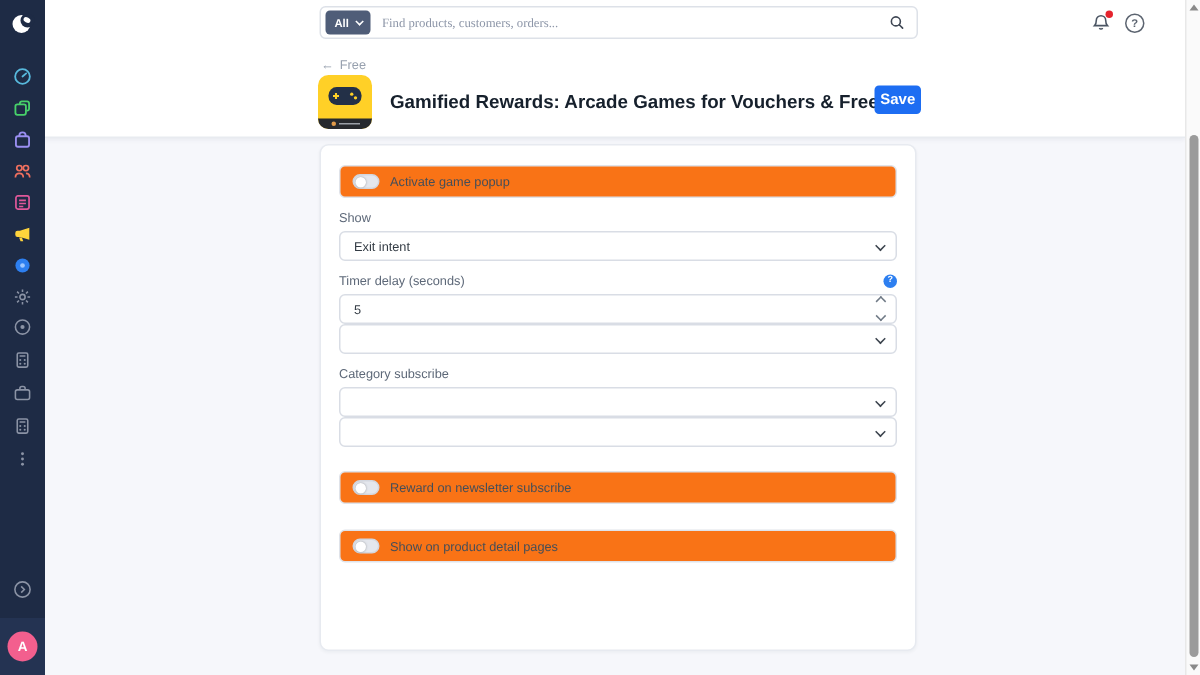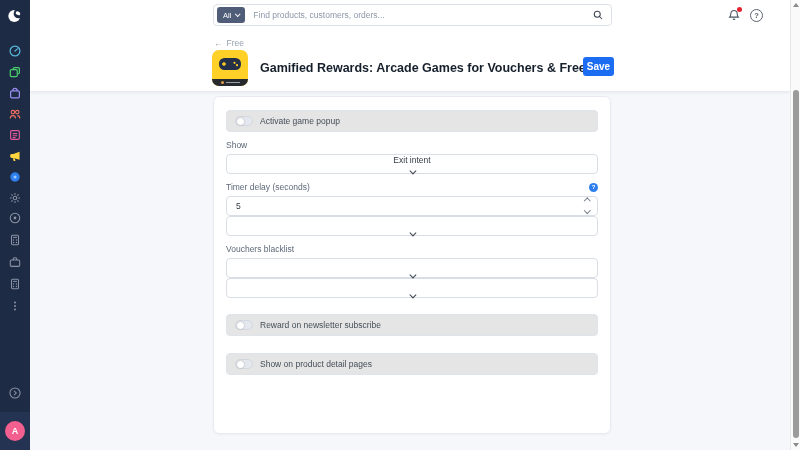--- a/index.html
+++ b/index.html
@@ -21,23 +21,23 @@
   
   .scrollbar { position:absolute; right:0; top:0; width:10px; height:450px; background:#fafafa; border-left:1px solid #e8e8e8; z-index:6; }
   .sb-thumb { position:absolute; left:2px; top:90px; width:6px; height:348px; background:#9b9b9b; border-radius:4px; }
   .sb-arrow { position:absolute; left:2px; width:0; height:0; border-left:3px solid transparent; border-right:3px solid transparent; }
   .sb-up   { top:3px; border-bottom:4px solid #8a8a8a; }
   .sb-down { bottom:3px; border-top:4px solid #8a8a8a; }
 
   
   .topbar { position:absolute; left:30px; top:0; width:760px; height:30px; background:#fff; z-index:2; }
   .searchbar { position:absolute; left:183px; top:4px; width:399px; height:22px; border:1px solid #dde1e8; border-radius:4px; background:#fff; display:flex; align-items:center; }
-  .scope-btn { margin:2px 0 2px 3px; height:16px; background:#4f5d78; border:none; border-radius:3px; color:#fff; font-size:7.5px; font-weight:normal; display:flex; align-items:center; gap:4px; padding:0 6px; cursor:pointer; font-family:inherit; }
+  .scope-btn { margin:2px 0 2px 3px; height:16px; background:#4f5d78; border:none; border-radius:3px; color:#fff; font-size:7.5px; font-weight:bold; display:flex; align-items:center; gap:4px; padding:0 6px; cursor:pointer; font-family:inherit; }
   .scope-chev { width:4px; height:4px; border-right:1.2px solid #fff; border-bottom:1.2px solid #fff; transform:rotate(45deg) translateY(-1px); }
-  .search-input { flex:1; border:none; outline:none; font-size:8.5px; color:#3a424c; padding:0 8px; font-family:Liberation Sans, sans-serif; background:transparent; }
+  .search-input { flex:1; border:none; outline:none; font-size:8.5px; color:#3a424c; padding:0 8px; font-family:Liberation Serif, serif; background:transparent; }
   .search-input::placeholder { color:#8d96a8; }
   .search-icon { margin-right:7px; width:12px; height:12px; cursor:pointer; }
   .topbar-icons { position:absolute; right:27px; top:8px; display:flex; gap:9px; align-items:center; }
   .bell-wrap { position:relative; width:14px; height:14px; cursor:pointer; }
   .bell-dot { position:absolute; top:-1px; right:-1px; width:5px; height:5px; border-radius:50%; background:#e5232d; }
   .help-circle { width:13px; height:13px; border:1.2px solid #5c6470; border-radius:50%; color:#5c6470; font-size:7.5px; font-weight:bold; display:flex; align-items:center; justify-content:center; cursor:pointer; }
 
   
   .page-header { position:absolute; left:30px; top:30px; width:760px; height:62px; background:#fff; border-bottom:1px solid #e8ebf0; box-shadow:0 1px 3px rgba(25,40,60,.06); z-index:1; }
   .back-link { position:absolute; left:184px; top:8px; font-size:8.5px; color:#97a0ae; text-decoration:none; display:flex; gap:4px; align-items:center; cursor:pointer; }
@@ -47,31 +47,31 @@
   .app-band { position:absolute; bottom:0; left:0; width:100%; height:7px; background:#26292e; display:flex; align-items:center; justify-content:center; gap:2px; }
   .band-gear { width:3px; height:3px; border-radius:50%; background:#e09a4a; }
   .band-text { width:14px; height:1.5px; background:#9aa0a8; }
   .page-title { font-size:12.5px; font-weight:bold; color:#16202c; white-space:nowrap; }
   .save-btn { position:absolute; left:553px; top:27px; width:31px; height:19px; background:#1d6df2; color:#fff; border:none; border-radius:3px; font-size:10px; font-weight:bold; cursor:pointer; font-family:inherit; }
 
   
   .content { position:absolute; left:30px; top:92px; width:760px; height:358px; background:#f6f7fb; }
   .card { position:absolute; left:183px; top:4px; width:398px; height:338px; background:#fff; border:1px solid #e7eaf0; border-radius:6px; box-shadow:0 1px 2px rgba(25,40,60,.04); padding:13px 12px 0 12px; }
 
-  .fbox { height:22px; border:1px solid #dfe3ea; border-radius:4px; display:flex; align-items:center; gap:7px; padding:0 8px; background:#e5e5e5; }
+  .fbox { height:22px; border:1px solid #dfe3ea; border-radius:4px; display:flex; align-items:center; gap:7px; padding:0 8px; background:#f97316; }
   .fbox.gap1 { margin-top:17px; }
   .fbox.gap2 { margin-top:16px; }
   .switch { width:18px; height:10px; border-radius:5px; background:#e4e7ed; border:1px solid #d3d7df; position:relative; cursor:pointer; flex:0 0 auto; }
   .knob { position:absolute; left:1px; top:0.5px; width:7px; height:7px; border-radius:50%; background:#fff; box-shadow:0 0 1.5px rgba(0,0,0,.35); }
   .fbox-label { font-size:8.5px; color:#454e58; }
 
   .flabel { display:flex; align-items:center; justify-content:space-between; font-size:8.5px; color:#5d6878; margin:8px 0 3px 0; line-height:11px; }
   .help-badge { width:9px; height:9px; border-radius:50%; background:#2d7ff0; color:#fff; font-size:6px; font-weight:bold; display:flex; align-items:center; justify-content:center; cursor:pointer; }
 
-  .fselect { height:20px; border:1px solid #d9dde5; border-radius:4px; background:#fff; display:flex; align-items:center; justify-content:space-between; padding:0 9px; cursor:pointer;flex-direction:column; }
+  .fselect { height:20px; border:1px solid #d9dde5; border-radius:4px; background:#fff; display:flex; align-items:center; justify-content:space-between; padding:0 9px; cursor:pointer; }
   .fselect-value { font-size:8.5px; color:#333b44; }
   .chev-down { width:4.5px; height:4.5px; border-right:1.3px solid #3a424c; border-bottom:1.3px solid #3a424c; transform:rotate(45deg) translateY(-1px); }
 
   .fnumber { height:20px; border:1px solid #d9dde5; border-radius:4px; background:#fff; position:relative; display:flex; align-items:center; }
   .fnumber input { border:none; outline:none; font-size:8.5px; color:#333b44; padding:0 9px; width:90%; font-family:inherit; background:transparent; }
   .steppers { position:absolute; right:8px; top:2px; display:flex; flex-direction:column; gap:4px; }
   .step { width:4.5px; height:4.5px; border-right:1.2px solid #707a86; border-bottom:1.2px solid #707a86; cursor:pointer; }
   .step-up { transform:rotate(-135deg); }
   .step-down { transform:rotate(45deg); }
 </style>
@@ -274,21 +274,21 @@
         <span class="step step-down"></span>
       </div>
     </div>
 
     <div class="fselect">
       <span class="fselect-value"></span>
       <span class="chev-down"></span>
     </div>
 
     <div class="flabel">
-      <span>Vouchers blacklist</span>
+      <span>Category subscribe</span>
     </div>
     <div class="fselect">
       <span class="fselect-value"></span>
       <span class="chev-down"></span>
     </div>
 
     <div class="fselect">
       <span class="fselect-value"></span>
       <span class="chev-down"></span>
     </div>

